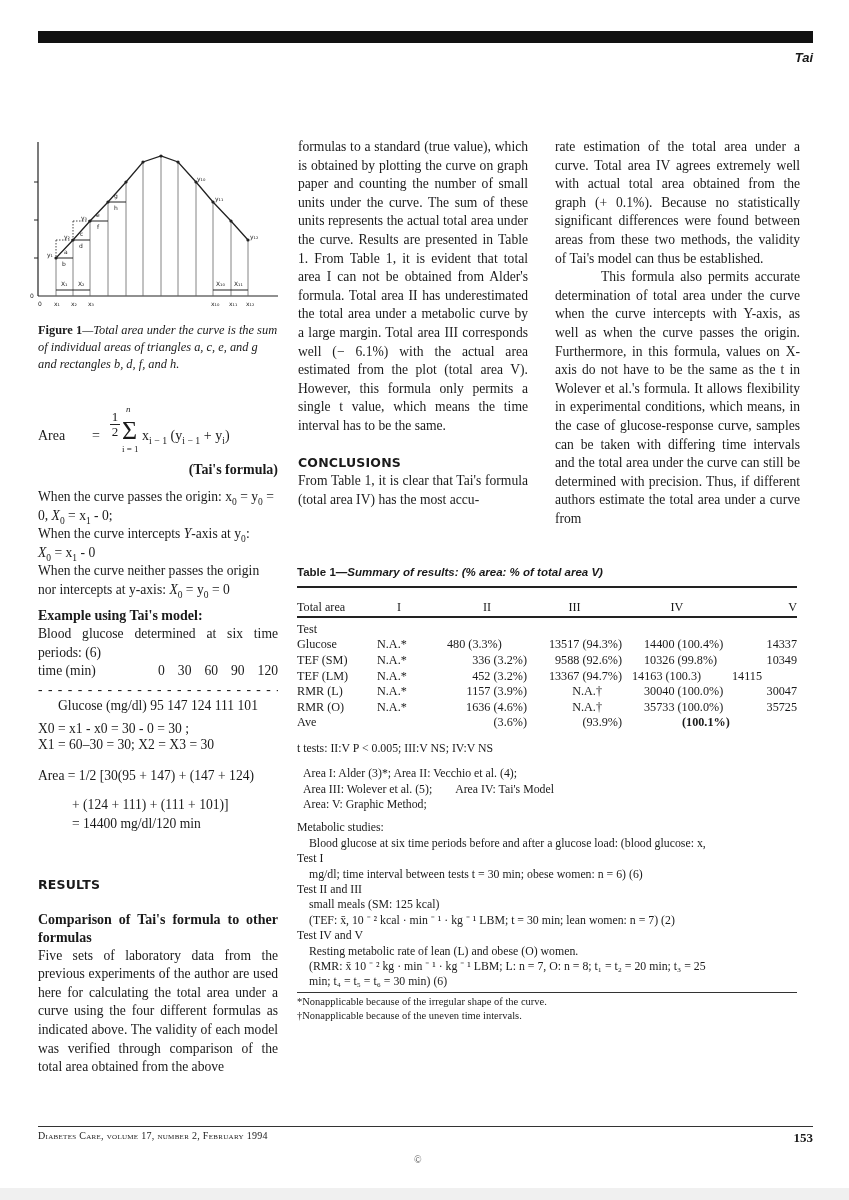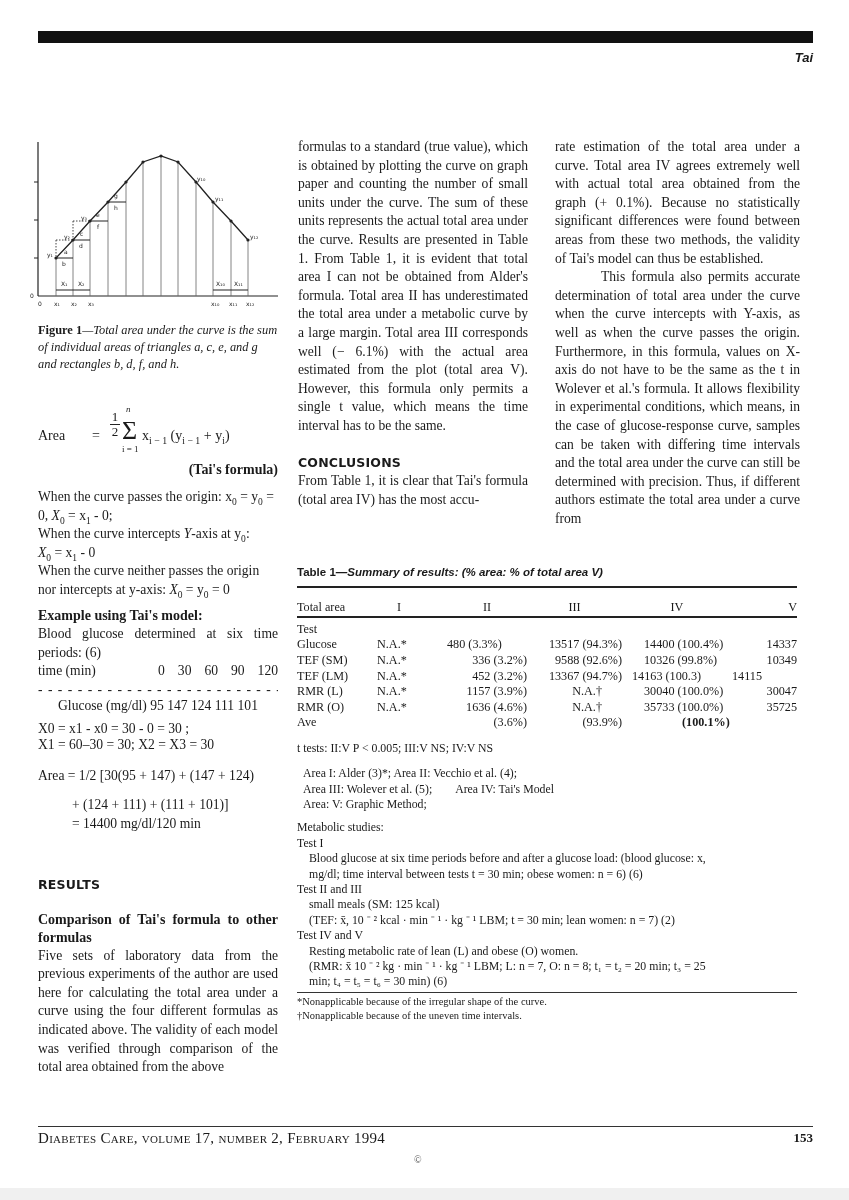--- a/index.html
+++ b/index.html
@@ -21,21 +21,21 @@
   .tbl-title { font-family:"Liberation Sans", sans-serif; font-size:11.5px; }
   .tbl-title b { font-weight:bold; }
   .tbl-title i { font-weight:bold; font-style:italic; }
   .rule-thick { border-top:2px solid #222; }
   .rule-thin { border-top:1px solid #333; }
   table.res { border-collapse:collapse; width:500px; font-size:12.2px; }
   table.res td { padding:0; height:15.6px; white-space:nowrap; }
   .notes { font-size:11.8px; line-height:15.4px; }
   .footer { left:38px; top:1126px; width:775px; }
   .foot-rule { border-top:1.5px solid #333; }
-  .foot-left { font-size:15px; letter-spacing:0.3px; }
+  .foot-left { font-size:10px; letter-spacing:0.3px; }
   .foot-right { font-weight:bold; font-size:13px; }
   .sc { font-variant:small-caps; }
   sub, sup { font-size:70%; line-height:0; }
   .dash { letter-spacing:1px; }
 </style>
 </head>
 <body>
 
 <div class="abs topbar"></div>
 <div class="abs runhead">Tai</div>
@@ -263,22 +263,22 @@
   </tbody>
     </table>
   <div class="notes" style="margin-top:10px; font-style:normal;">t tests:  II:V P &lt; 0.005;  III:V NS;  IV:V NS</div>
   <div class="notes" style="margin-top:10px; padding-left:6px;">
     <div>Area I: Alder (3)*; Area II: Vecchio et al. (4);</div>
     <div style="white-space:pre;">Area III: Wolever et al. (5);        Area IV: Tai's Model</div>
     <div>Area: V: Graphic Method;</div>
   </div>
   <div class="notes" style="margin-top:8px;">
     <div>Metabolic studies:</div>
+    <div style="padding-left:12px;">Blood glucose at six time periods before and after a glucose load: (blood glucose: x,</div>
     <div>Test I</div>
-    <div style="padding-left:12px;">Blood glucose at six time periods before and after a glucose load: (blood glucose: x,</div>
     <div style="padding-left:12px;">mg/dl; time interval between tests t = 30 min; obese women: n = 6) (6)</div>
     <div>Test II and III</div>
     <div style="padding-left:12px;">small meals (SM: 125 kcal)</div>
     <div style="padding-left:12px;">(TEF: x̄, 10 ⁻ ² kcal · min ⁻ ¹ · kg ⁻ ¹ LBM; t = 30 min; lean women: n = 7) (2)</div>
     <div>Test IV and V</div>
     <div style="padding-left:12px;">Resting metabolic rate of lean (L) and obese (O) women.</div>
     <div style="padding-left:12px;">(RMR: x̄ 10 ⁻ ² kg · min ⁻ ¹ · kg ⁻ ¹ LBM; L: n = 7, O: n = 8; t₁ = t₂ = 20 min; t₃ = 25</div>
     <div style="padding-left:12px;">min; t₄ = t₅ = t₆ = 30 min) (6)</div>
   </div>
   <div class="rule-thin" style="margin-top:2px; border-top-width:1.5px;"></div>

